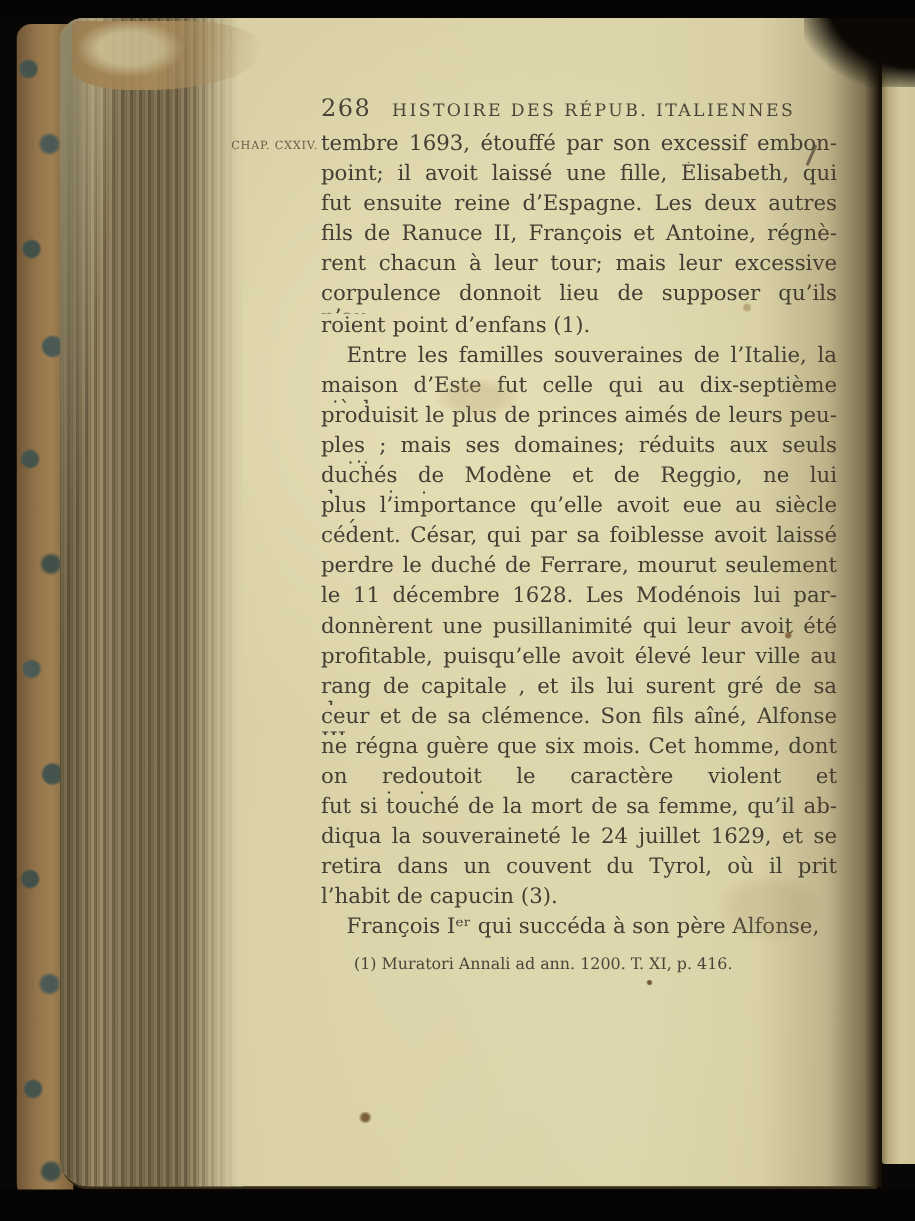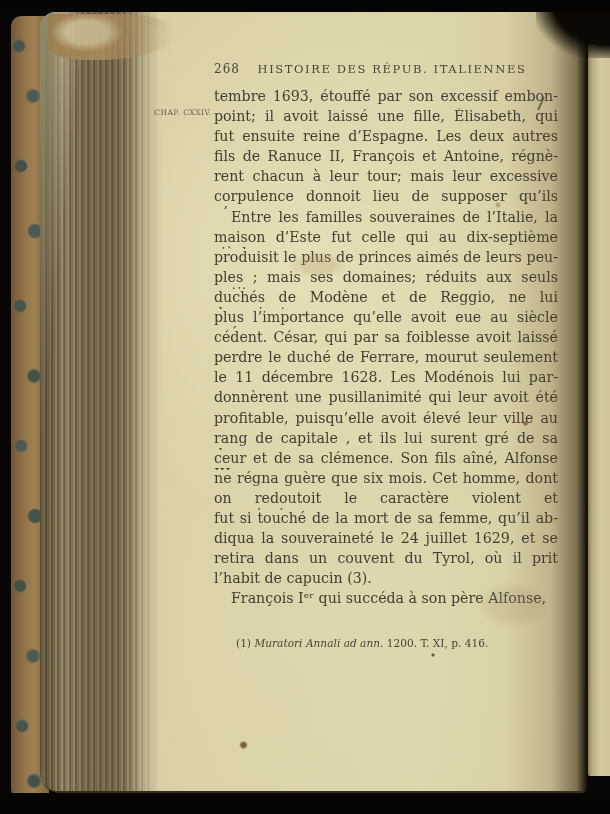--- a/index.html
+++ b/index.html
@@ -62,34 +62,34 @@
     border-radius:4px 40% 60% 30%;
     background:
       radial-gradient(ellipse 40% 60% at 30% 40%, #cabd90 0 40%, rgba(202,189,144,0) 70%),
       linear-gradient(100deg,#9b7c4f 0,#ab8d5c 45%,rgba(171,141,92,0) 95%);
     opacity:.9;
   }
 
   
   .textcol{position:absolute;left:174px;top:50px;width:344px;color:#443e34;}
   .header-row{display:flex;align-items:baseline;height:24px;}
-  .pagenum{font-size:12px;letter-spacing:1px;color:#4a4338;}
+  .pagenum{font-size:16px;letter-spacing:1px;color:#4a4338;}
   .running{flex:1;text-align:center;font-size:11.5px;letter-spacing:1.6px;color:#4c4539;padding-right:14px;}
   .chap-note{
     position:absolute;left:104px;top:80px;width:68px;
-    font-size:7.5px;letter-spacing:.5px;color:#6a5f4a;text-align:right;margin-top:16px;
+    font-size:7.5px;letter-spacing:.5px;color:#6a5f4a;text-align:right;
   }
   .body-lines{position:absolute;left:174px;top:76px;width:344px;font-size:14.2px;color:#443d33;}
   .line{height:20.1px;overflow:hidden;white-space:nowrap;}
   .line.j{white-space:normal;text-align:justify;}
   .line.j::after{content:"";display:inline-block;width:100%;}
   .line.ind{text-indent:17px;}
   .footnotes{position:absolute;left:196px;top:625px;width:320px;font-size:10.6px;color:#4a4439;}
   .footnote{height:21px;overflow:hidden;}
-  .footnote .it{font-style:italic;}
+  .footnote .it{}
 
   
   .gutter{
     position:absolute;left:506px;top:12px;width:82px;height:779px;
     background:linear-gradient(90deg, rgba(84,66,34,0) 0, rgba(84,66,34,.18) 55%, rgba(52,38,16,.55) 86%, rgba(26,18,8,.95) 97%, #171007 100%);
     pointer-events:none;
   }
   .facing-page{
     position:absolute;left:588px;top:40px;width:22px;height:736px;
     background:linear-gradient(90deg,#8d7d55 0,#b7aa7f 18%,#d4ca9d 55%,#cfc598 100%);
@@ -137,20 +137,21 @@
 
     <div class="chap-note">CHAP. CXXIV.</div>
 
     <div class="body-lines" id="body-lines">
         <div class="line j">tembre 1693, étouffé par son excessif embon-</div>
         <div class="line j">point; il avoit laissé une fille, Élisabeth, qui</div>
         <div class="line j">fut ensuite reine d’Espagne. Les deux autres</div>
         <div class="line j">fils de Ranuce II, François et Antoine, régnè-</div>
         <div class="line j">rent chacun à leur tour; mais leur excessive</div>
         <div class="line j">corpulence donnoit lieu de supposer qu’ils n’au-</div>
+        <div class="line">roient point d’enfans (1).</div>
         <div class="line j ind">Entre les familles souveraines de l’Italie, la</div>
         <div class="line j">maison d’Este fut celle qui au dix-septième siècle</div>
         <div class="line j">produisit le plus de princes aimés de leurs peu-</div>
         <div class="line j">ples ; mais ses domaines; réduits aux seuls petits</div>
         <div class="line j">duchés de Modène et de Reggio, ne lui donnoient</div>
         <div class="line j">plus l’importance qu’elle avoit eue au siècle pré-</div>
         <div class="line j">cédent. César, qui par sa foiblesse avoit laissé</div>
         <div class="line j">perdre le duché de Ferrare, mourut seulement</div>
         <div class="line j">le 11 décembre 1628. Les Modénois lui par-</div>
         <div class="line j">donnèrent une pusillanimité qui leur avoit été</div>

